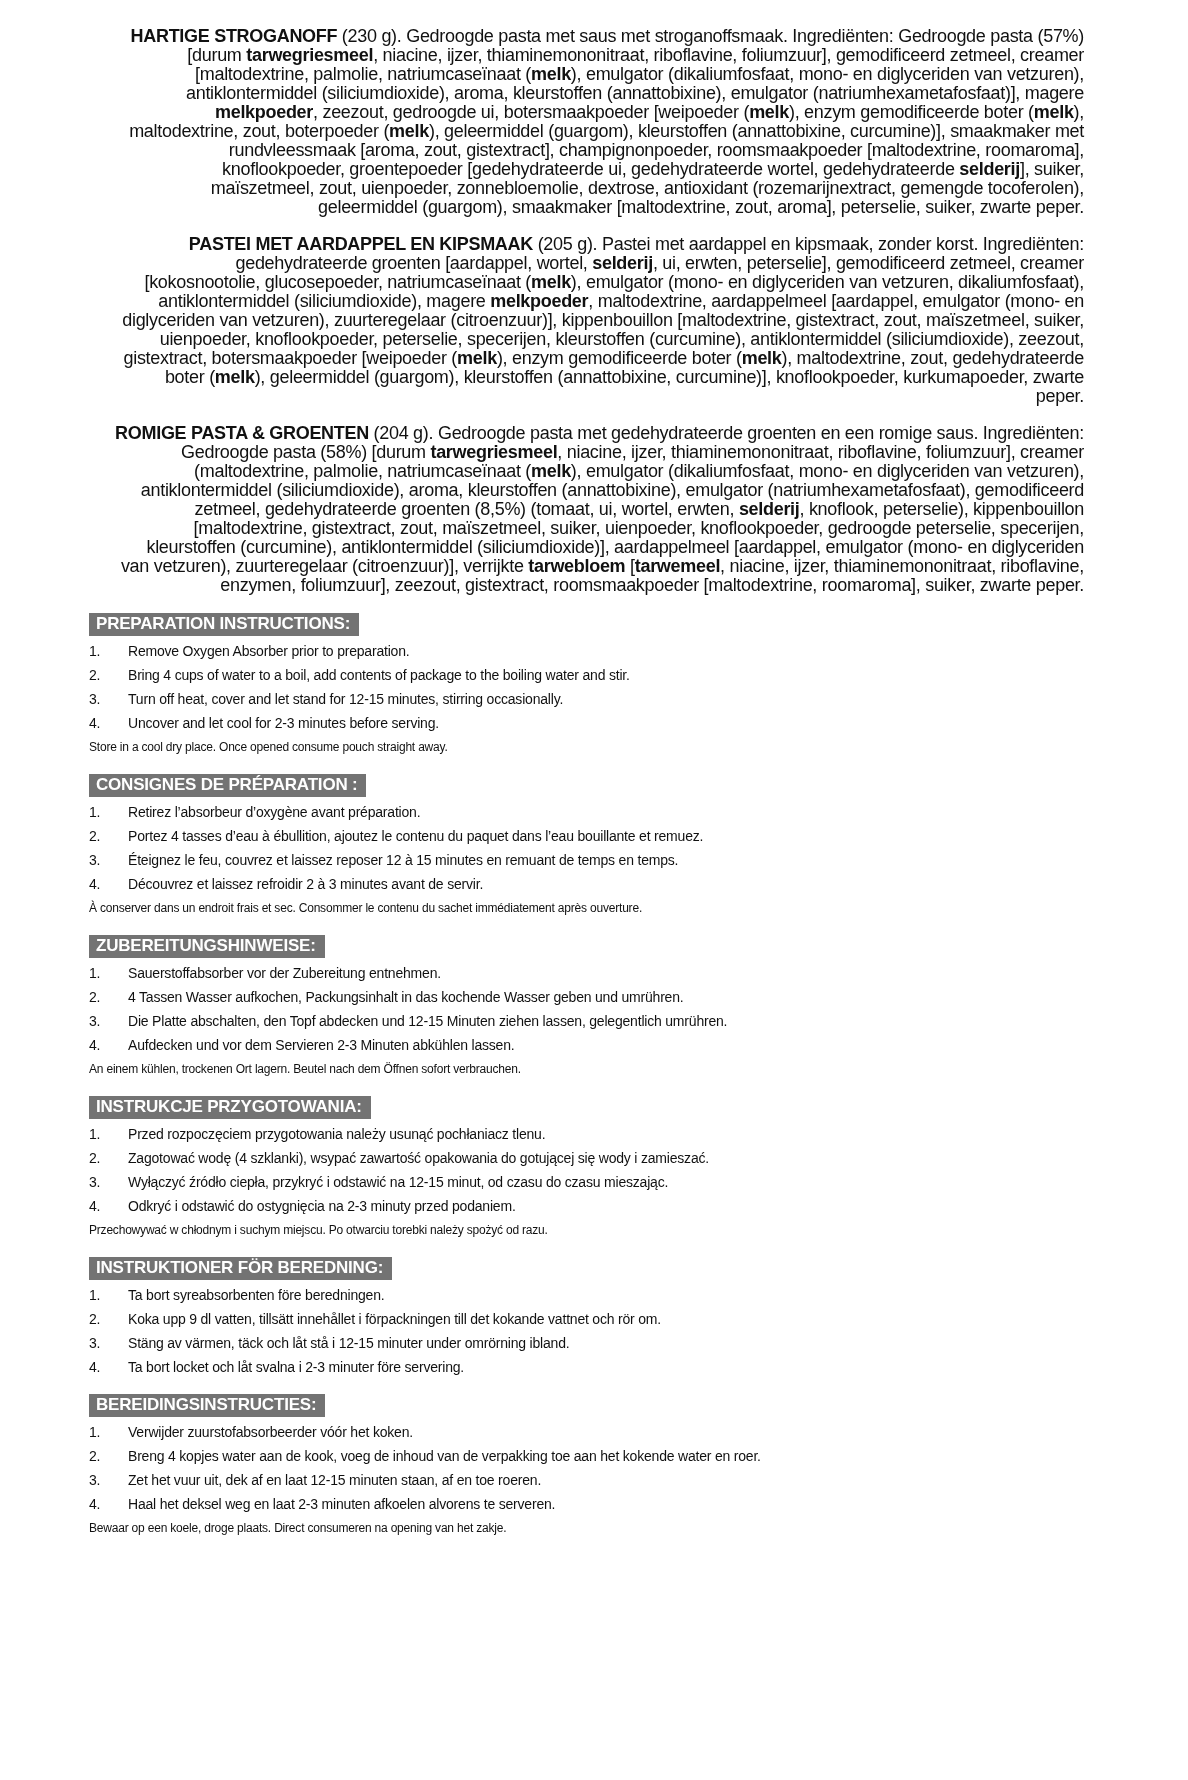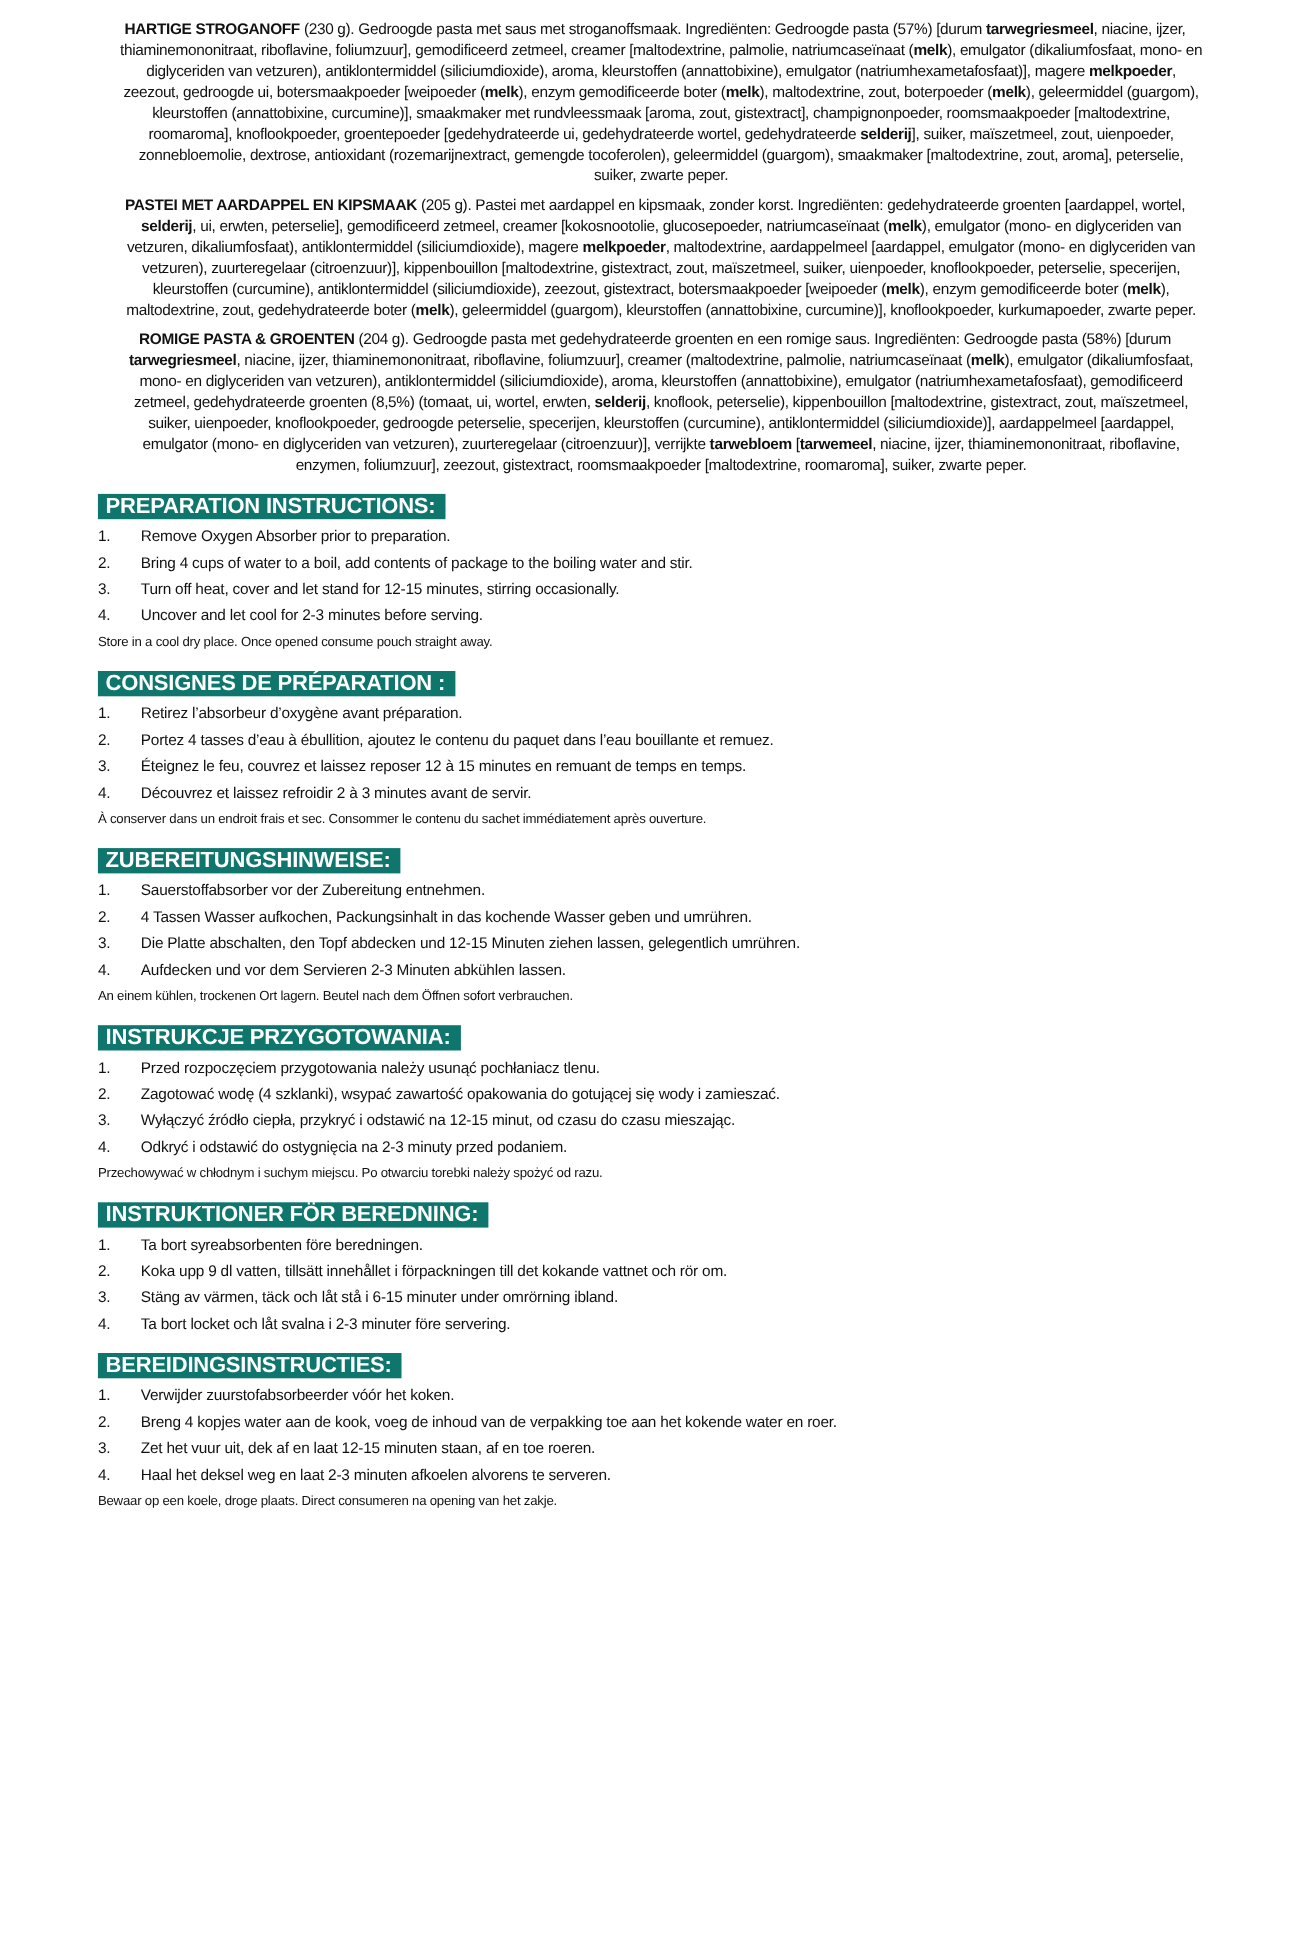--- a/index.html
+++ b/index.html
@@ -11,38 +11,38 @@
     overflow: hidden;
   }
   .content {
     box-sizing: border-box;
     width: 1188px;
     padding: 9px 86px 0 89px;
   }
   
   .ingredients { margin: 0; }
   .ing {
-    margin: 8px;
-    font-size: 14px;
+    margin: 18px;
+    font-size: 18px;
     line-height: 19px;
     letter-spacing: -0.3px;
     padding-left: 11px;
     text-indent: -11px;
-    text-align: center;
+    text-align: right;
   }
   .ing b { font-weight: bold; }
   
   .lang-section { margin-top: 15px; }
   .lang-section.first { margin-top: 17px; }
   .hdr-bar {
     display: inline-block;
-    background: #0f766e;
+    background: #737373;
     color: #ffffff;
     font-weight: bold;
-    font-size: 20px;
+    font-size: 17px;
     line-height: 16px;
     padding: 3px 9px 4px 7px;
     letter-spacing: -0.2px;
     white-space: nowrap;
   }
   .steps { counter-reset: step; margin-top: 3px; }
   .step {
     display: flex;
     font-size: 14px;
     line-height: 24px;
@@ -162,21 +162,21 @@
       <span>INSTRUKTIONER FÖR BEREDNING:</span>
     </div>
     <div class="steps">
       <div class="step">
           <span class="step-text">Ta bort syreabsorbenten före beredningen.</span>
         </div>
       <div class="step">
           <span class="step-text">Koka upp 9 dl vatten, tillsätt innehållet i förpackningen till det kokande vattnet och rör om.</span>
         </div>
       <div class="step">
-          <span class="step-text">Stäng av värmen, täck och låt stå i 6-15 minuter under omrörning ibland.</span>
+          <span class="step-text">Stäng av värmen, täck och låt stå i 12-15 minuter under omrörning ibland.</span>
         </div>
       <div class="step">
           <span class="step-text">Ta bort locket och låt svalna i 2-3 minuter före servering.</span>
         </div>
     </div>
   </section>
 
   <section class="lang-section">
     <div class="hdr-bar">
       <span>BEREIDINGSINSTRUCTIES:</span>

